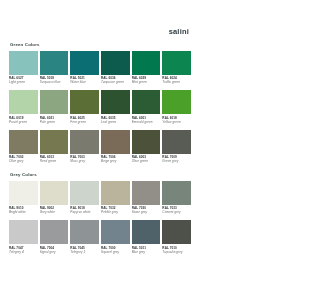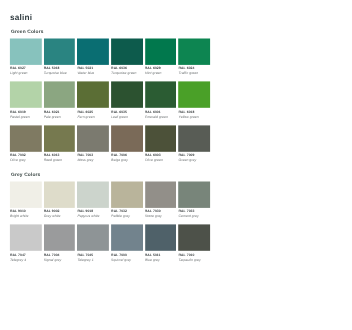--- a/index.html
+++ b/index.html
@@ -20,22 +20,23 @@
     height: 300px;
     box-sizing: border-box;
     padding: 0 9px;
     position: relative;
   }
   
   .header {
     height: 22px;
     display: flex;
     align-items: center;
-    justify-content: flex-start;
+    justify-content: flex-end;
     padding-top: 4px;
+    margin-top: 16px;
   }
   .logo {
     font-size: 7.5px;
     font-weight: bold;
     letter-spacing: 0.2px;
     color: #2f3a3f;
     padding-right: 2px;
   }
   
   .section-heading {

